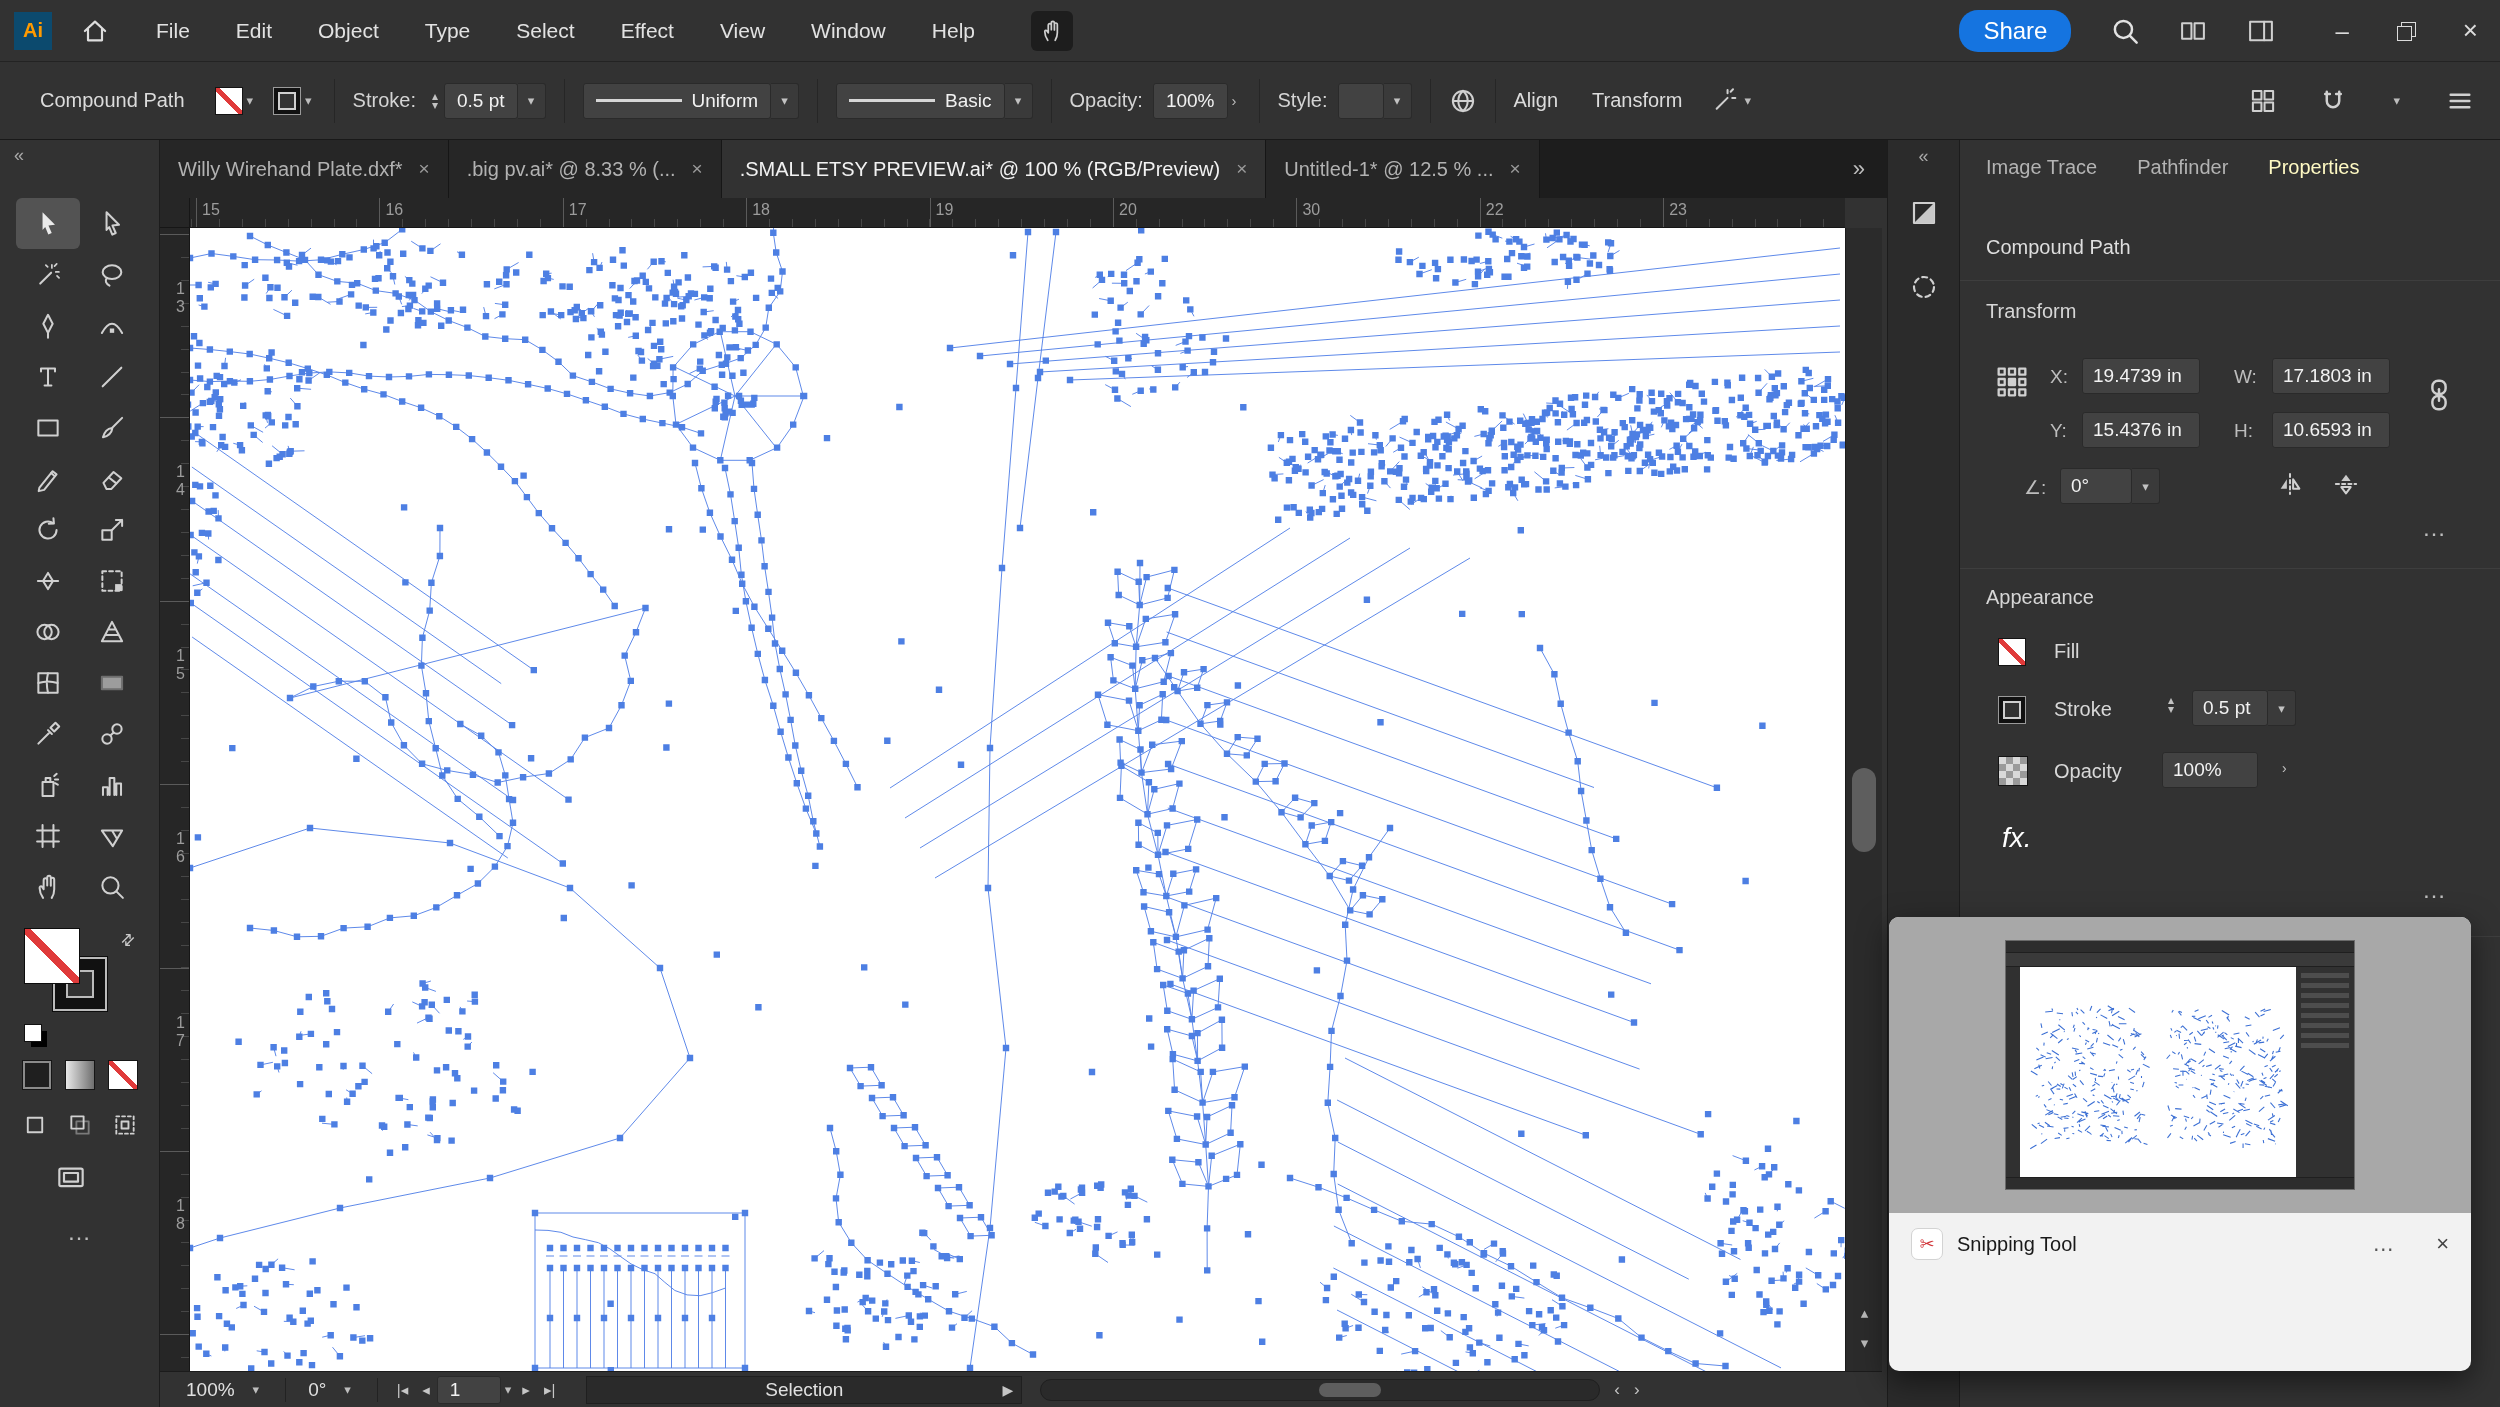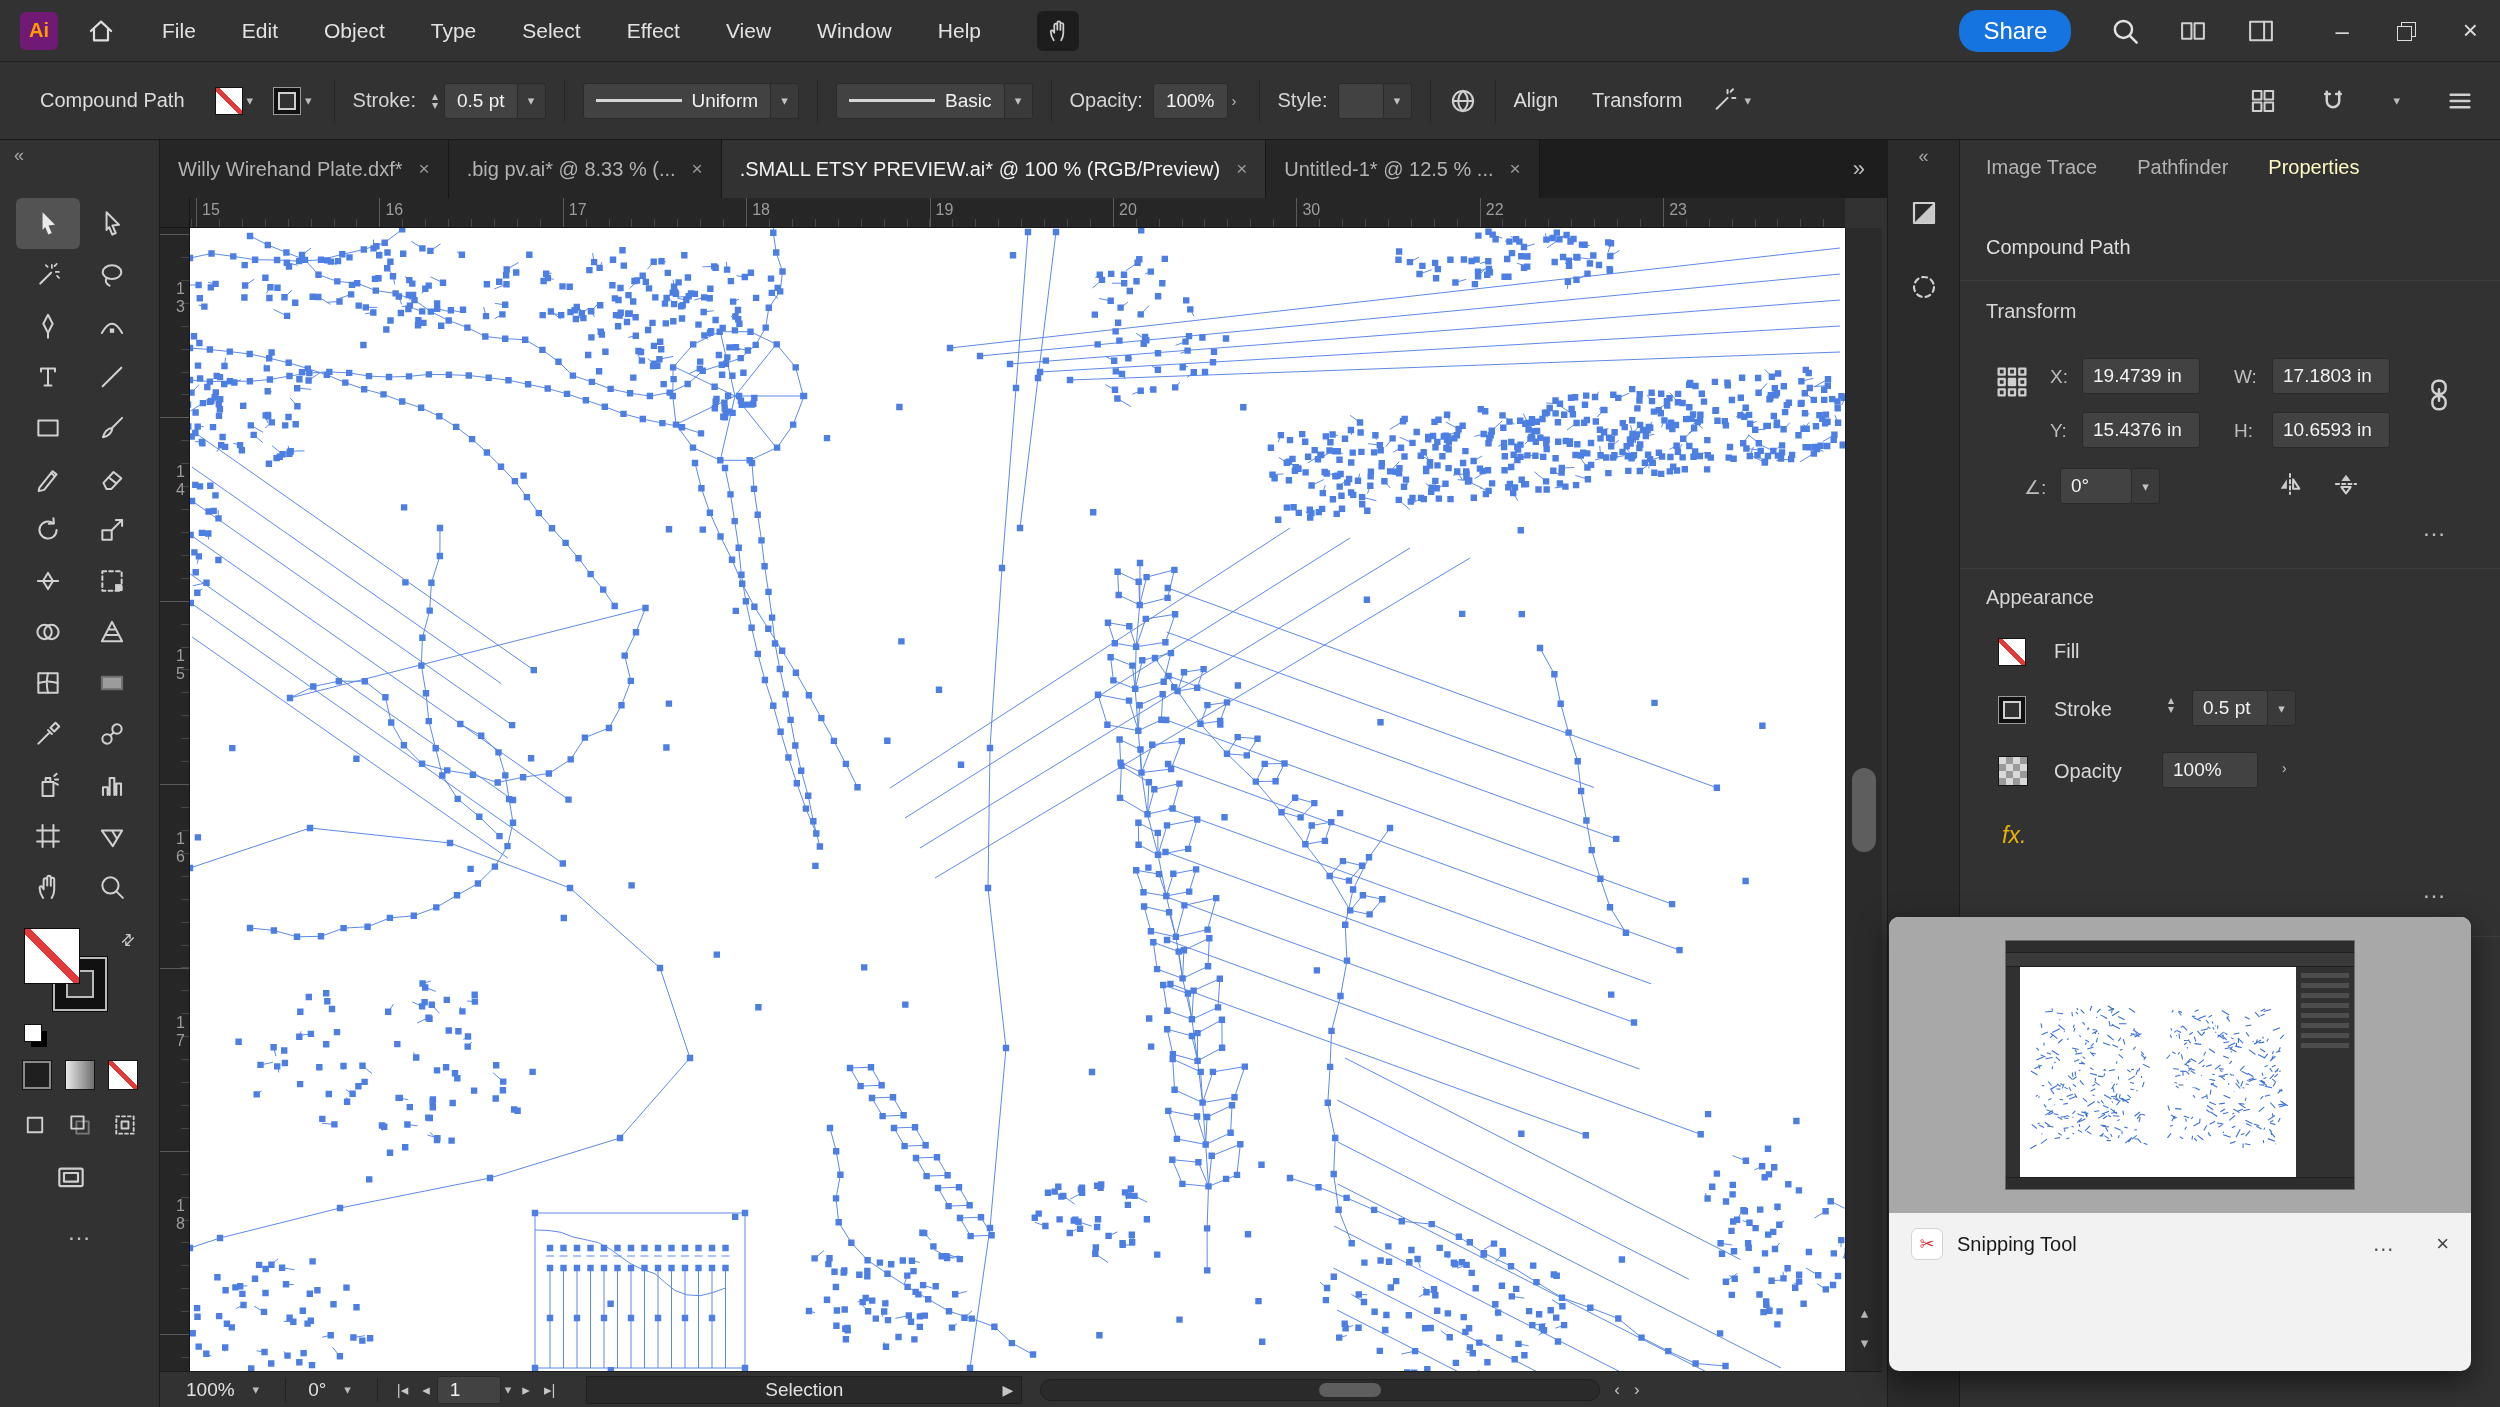--- a/index.html
+++ b/index.html
@@ -2,21 +2,21 @@
 <html><head>
 <meta charset="utf-8">
 <style>
 *{margin:0;padding:0;box-sizing:border-box}
 html,body{width:2500px;height:1407px;overflow:hidden}
 body{font-family:"Liberation Sans","DejaVu Sans",sans-serif;background:#1e1e1e;color:#d8d8d8;-webkit-font-smoothing:antialiased}
 #app{position:absolute;left:0;top:0;width:2500px;height:1407px;background:#323232}
 
 
 #menu-bar{position:absolute;left:0;top:0;width:2500px;height:62px;background:#323232;border-bottom:1px solid #232323;display:flex;align-items:center}
-.ai-badge{width:38px;height:38px;margin-left:20px;background:#701a75;color:#ff9a00;font-weight:bold;font-size:20px;display:flex;align-items:center;justify-content:center;border-radius:6px}
+.ai-badge{width:38px;height:38px;margin-left:14px;background:#0c4a6e;color:#ff9a00;font-weight:bold;font-size:20px;display:flex;align-items:center;justify-content:center;border-radius:0}
 .home-ic{margin-left:26px;width:34px;height:34px;display:flex;align-items:center;justify-content:center}
 #menus{display:flex;gap:46px;margin-left:44px;font-size:21px;color:#e2e2e2}
 #menus span{cursor:default}
 .hand-badge{margin-left:56px;width:42px;height:40px;background:#1d1d1d;border-radius:6px;display:flex;align-items:center;justify-content:center}
 #menu-right{margin-left:auto;display:flex;align-items:center;gap:40px;padding-right:22px}
 .share-btn{background:#1574e0;color:#fff;font-size:24px;padding:7px 24px;border-radius:19px}
 .chrome-group{display:flex;align-items:center;gap:48px;margin-left:20px;color:#dcdcdc}
 .min-ic{font-size:24px;line-height:10px}
 .restore-ic{width:18px;height:18px;position:relative}
 .restore-ic:before{content:"";position:absolute;left:4px;top:0;width:13px;height:13px;border:1.5px solid #dcdcdc}
@@ -113,21 +113,21 @@
 .p-sub{color:#d6d6d6}
 .p-lbl{color:#bdbdbd;font-size:19px}
 .p-fld{position:absolute;display:flex;align-items:center;background:#424242;border:1px solid #2a2a2a;border-radius:3px;height:36px;padding:0 10px;color:#f2f2f2;font-size:19px;white-space:nowrap}
 .p-div{position:absolute;left:0;width:541px;height:1px;background:#3e3e3e}
 .p-dots{color:#bdbdbd;font-size:24px;letter-spacing:2px}
 .chk{width:30px;height:30px;border:1px solid #141414;background:
  linear-gradient(45deg,#9a9a9a 25%,transparent 25%,transparent 75%,#9a9a9a 75%),
  linear-gradient(45deg,#9a9a9a 25%,#d9d9d9 25%,#d9d9d9 75%,#9a9a9a 75%);
  background-size:14px 14px;background-position:0 0,7px 7px}
 .p-chev{color:#c2c2c2;font-size:14px}
-.fxlbl{font-style:italic;color:#eab308;font-size:23px}
+.fxlbl{font-style:italic;color:#ffffff;font-size:28px}
 
 
 #note{position:absolute;left:1889px;top:917px;width:582px;height:454px;background:#f2f2f2;border-radius:10px;box-shadow:0 10px 30px rgba(0,0,0,.5);overflow:hidden;z-index:60;color:#1b1b1b}
 #note-shot{height:296px;background:#a8a8a8;display:flex;align-items:center;justify-content:center}
 #mini{width:350px;height:250px;background:#2d2d2d;border:1px solid #6a6a6a;display:flex;flex-direction:column}
 .ms-menu{height:12px;background:#2d2d2d;border-bottom:1px solid #1f1f1f}
 .ms-ctrl{height:14px;background:#3a3a3a;border-bottom:1px solid #1f1f1f}
 .ms-row{flex:1;display:flex;min-height:0}
 .ms-left{width:14px;background:#303030}
 .ms-canvas{flex:1;background:#ffffff;position:relative}

